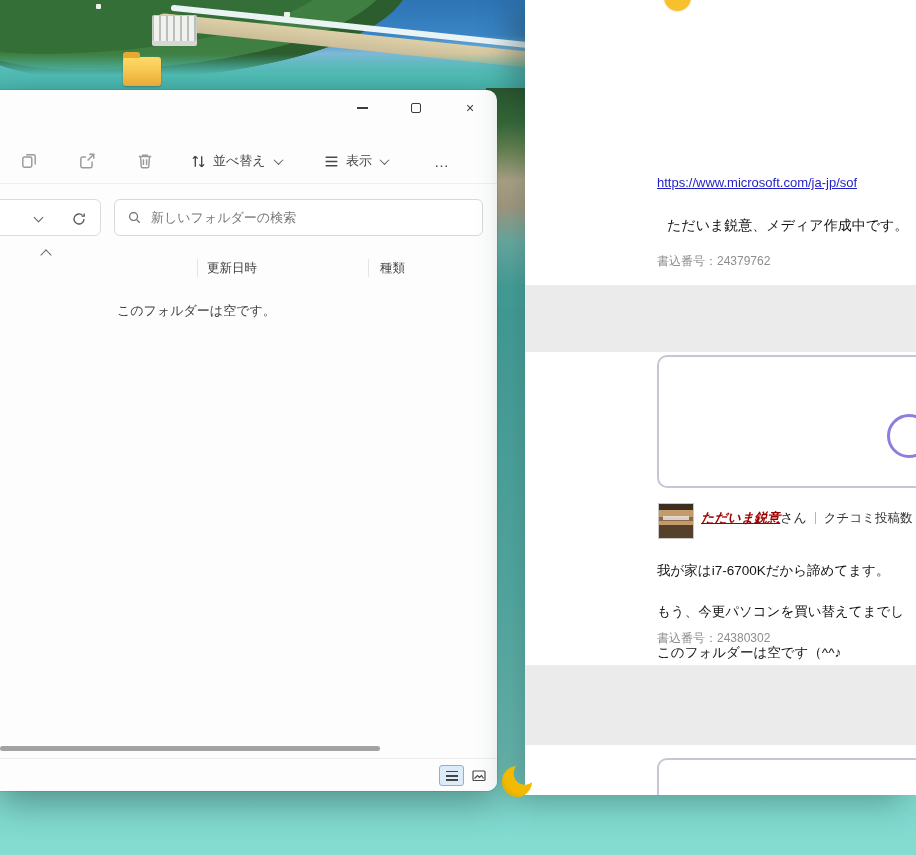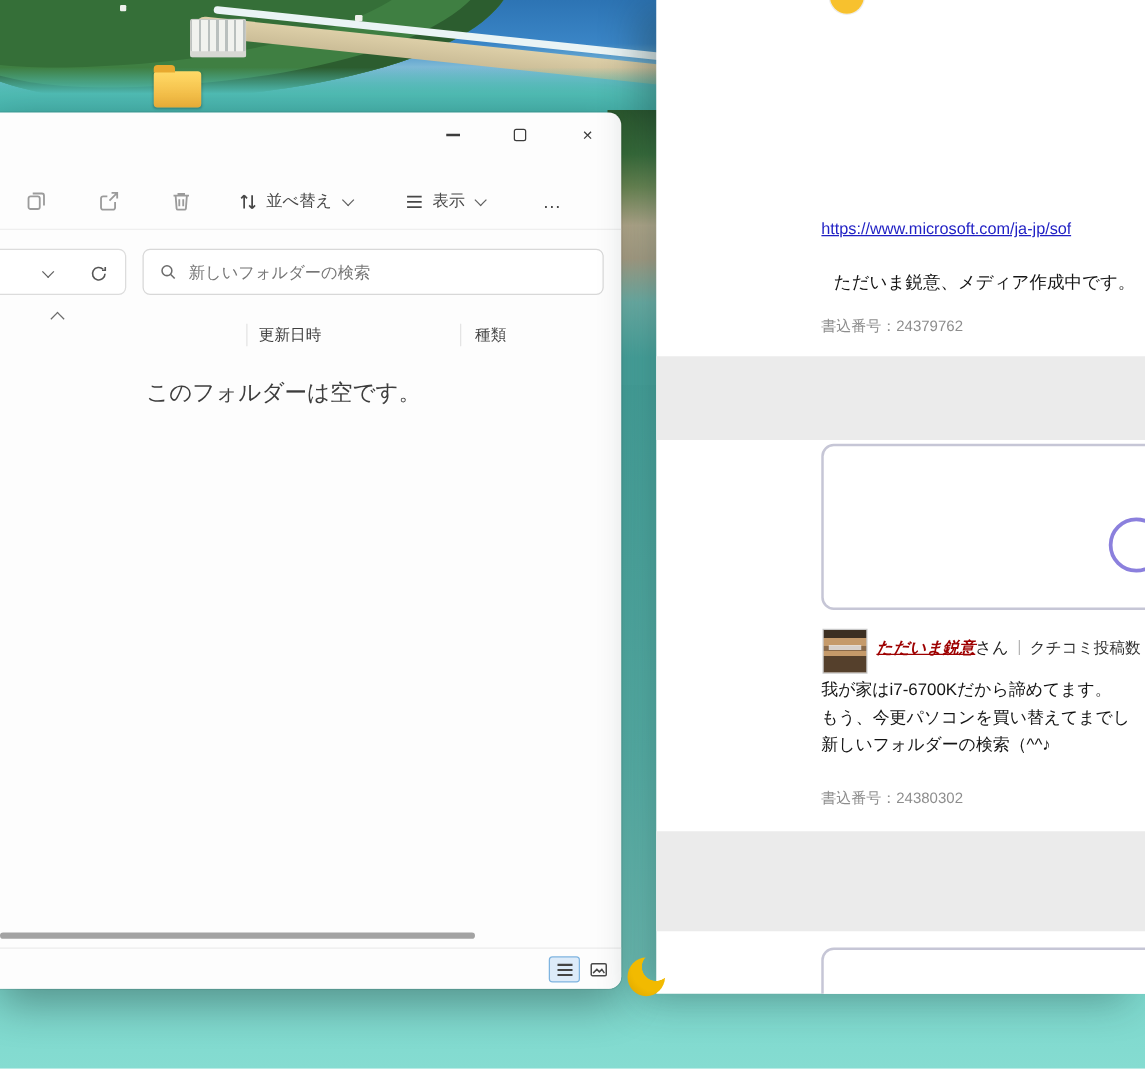--- a/index.html
+++ b/index.html
@@ -64,21 +64,21 @@
                       font-family:"Liberation Sans","DejaVu Sans",sans-serif; }
   .search-box input::placeholder { color:#767676; }
 
   .collapse-chev { position:absolute; left:42px; top:161px; width:8px; height:8px;
                    border-left:1.6px solid #6a6a6a; border-top:1.6px solid #6a6a6a; transform:rotate(45deg); }
 
   .hdr-row { position:absolute; top:166px; left:0; right:0; height:24px; font-size:12.5px; color:#3f3f3f; }
   .hdr-sep { position:absolute; top:3px; width:1px; height:18px; background:#e4e4e4; }
   .hdr-label { position:absolute; top:4px; }
 
-  .empty-msg { position:absolute; left:117px; top:212px; font-size:18px; color:#3d3d3d; }
+  .empty-msg { position:absolute; left:117px; top:212px; font-size:13px; color:#3d3d3d; }
 
   .hscroll { position:absolute; left:0; top:655px; width:100%; height:7px; }
   .hscroll-thumb { position:absolute; left:0; top:1px; width:380px; height:5px; background:#a3a3a3; border-radius:3px; }
 
   .statusbar { position:absolute; left:0; bottom:0; right:0; height:33px; background:#fdfdfd; border-top:1px solid #ececec; }
   .vt { position:absolute; top:6px; width:25px; height:21px; display:flex; align-items:center; justify-content:center; border-radius:3px; }
   .vt-details { right:33px; border:1px solid #7fb4e0; background:#ddebf9; }
   .vt-large { right:6px; color:#4a4a4a; }
   .lines-glyph { width:12px; height:10px;
     background:linear-gradient(180deg,#444 0 1.4px,transparent 1.4px 4.2px,#444 4.2px 5.6px,transparent 5.6px 8.4px,#444 8.4px 9.8px,transparent 9.8px); }
@@ -102,21 +102,21 @@
   .ring { position:absolute; left:362px; top:414px; width:44px; height:44px; border:3px solid #8b80dd; border-radius:50%; }
   .avatar2 { position:absolute; left:134px; top:504px; width:34px; height:34px; box-shadow:0 0 0 1px #c9c9c9;
     background:linear-gradient(180deg,#3c2f22 0 18%,#c59a6a 18% 38%,#8a6a4a 38% 50%,#c59a6a 50% 62%,#55402c 62% 100%); }
   .avatar2::after { content:""; position:absolute; left:4px; top:12px; width:26px; height:4px; background:rgba(235,235,235,.8); }
   .name-row { position:absolute; left:176px; top:509px; width:215px; white-space:nowrap; overflow:hidden; font-size:13px; }
   .uname { color:#9e0000; font-weight:bold; font-style:italic; text-decoration:underline; }
   .suffix { color:#222; }
   .meta-sep { display:inline-block; width:0; height:12px; border-left:1px solid #b5b5b5; margin:0 8px; vertical-align:-2px; }
   .meta { color:#333; font-size:12.5px; }
   .p2-body { position:absolute; left:132px; top:541px; width:259px; overflow:hidden; font-size:13.5px; line-height:22px; }
-  .p2-body span { display:block; white-space:nowrap; }
+  .p2-body span { display:block; white-space:nowrap;margin-top:19px; }
   .p2-num { top:630px; }
 
   .curl { position:absolute; left:502px; top:766px; width:30px; height:31px; z-index:3; border-radius:50%;
           background:radial-gradient(circle at 76% 24%, rgba(0,0,0,0) 11px, #f2ba00 11.5px 60%, #d9a400 100%); }
 
   svg { display:block; }
 </style>
 </head>
 <body>
 
@@ -256,21 +256,21 @@
     <div class="comment-box cb1"></div>
     <div class="ring"></div>
 
     <div class="avatar2"></div>
     <div class="name-row">
       <a class="uname" href="#">ただいま鋭意</a><span class="suffix">さん</span><span class="meta-sep"></span><span class="meta">クチコミ投稿数：</span>
     </div>
     <div class="p2-body">
       <span>我が家はi7-6700Kだから諦めてます。</span>
       <span>もう、今更パソコンを買い替えてまでし</span>
-      <span>新しいフォルダーの検索（^^♪</span>
+      <span>このフォルダーは空です（^^♪</span>
     </div>
     <div class="p-num p2-num">書込番号：24380302</div>
 
     <div class="gray-band gb2"></div>
 
     <div class="comment-box cb2"></div>
   </div>
 
   <div class="curl"></div>
 

